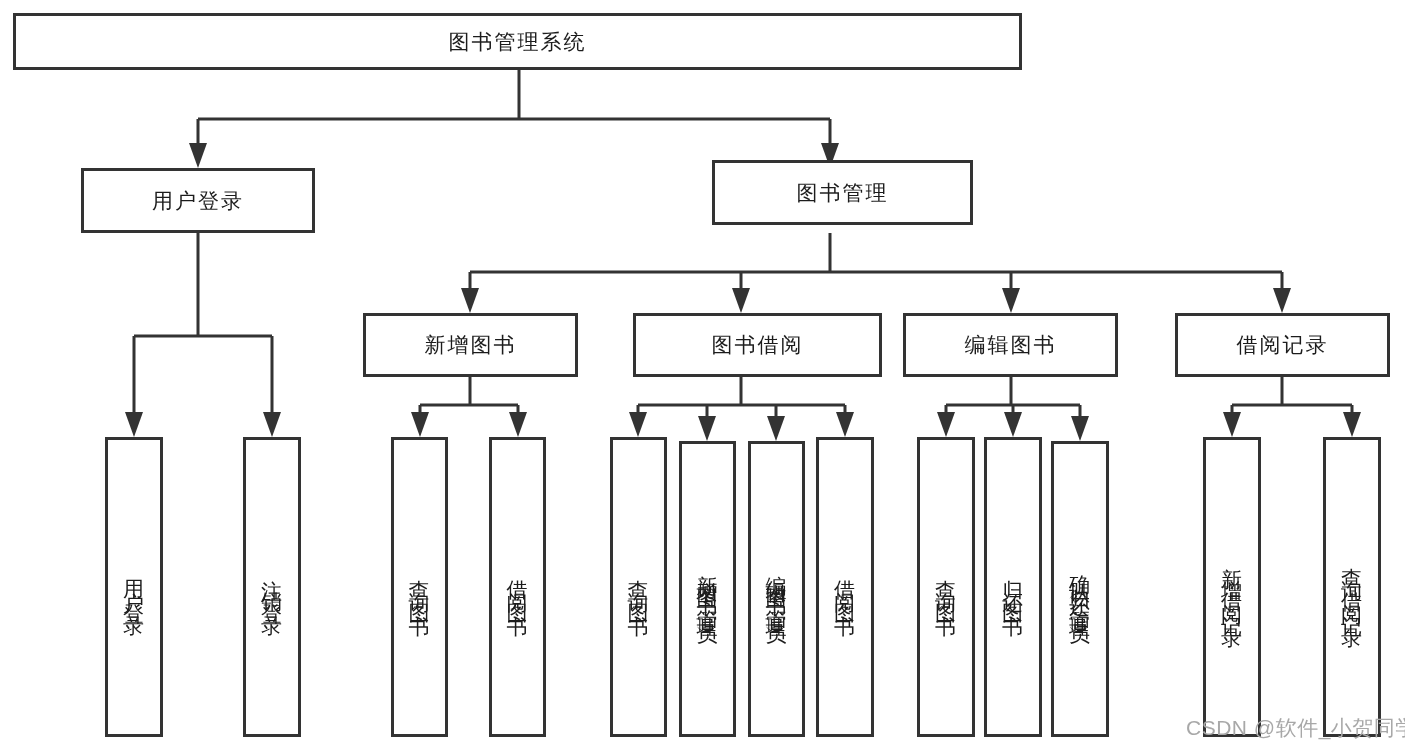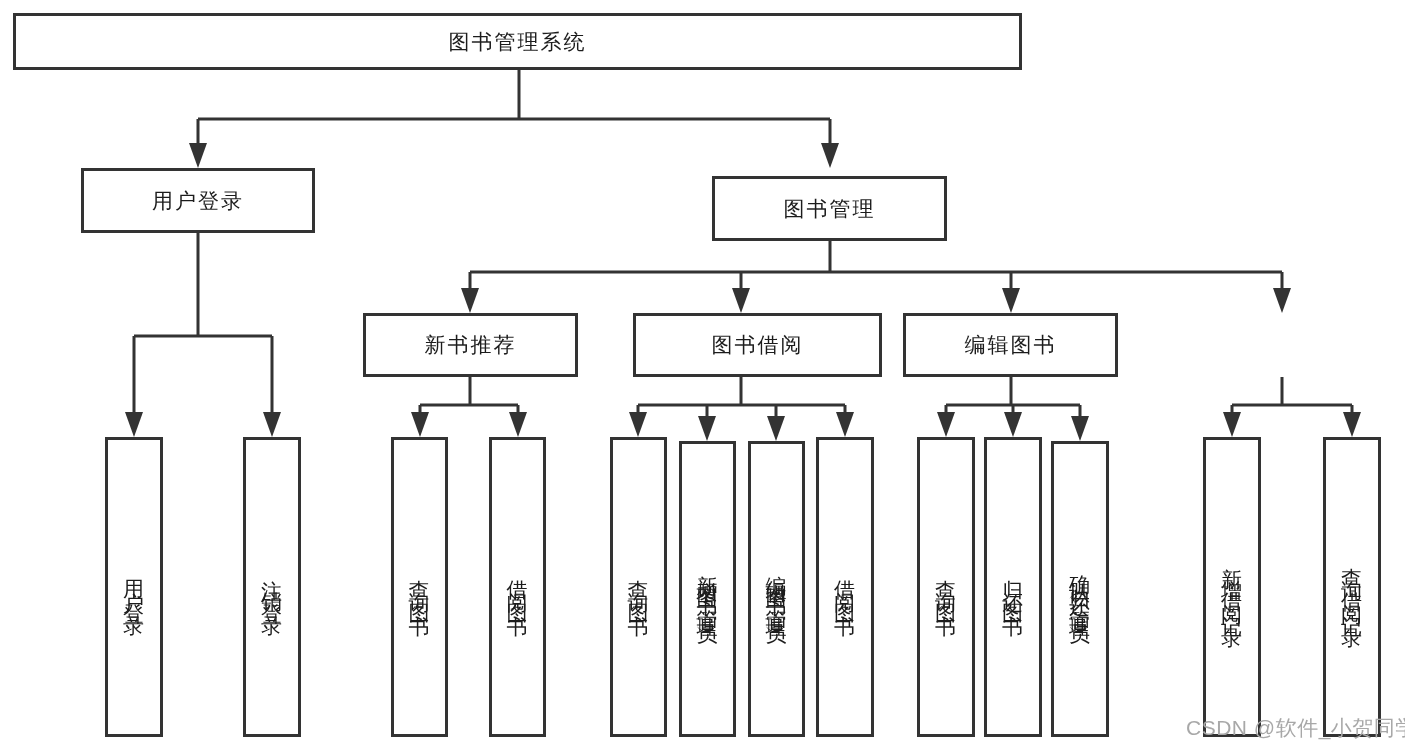--- a/index.html
+++ b/index.html
@@ -70,32 +70,35 @@
     </g>
   </svg>
 
   <div class="node" style="left:13px;top:13px;width:1009px;height:57px">
     <span class="hlabel">图书管理系统</span>
   </div>
 
   <div class="node" style="left:81px;top:168px;width:234px;height:65px">
     <span class="hlabel">用户登录</span>
   </div>
-  <div class="node" style="left:712px;top:176px;width:235px;height:65px">
+  <div class="node" style="left:712px;top:160px;width:261px;height:65px">
     <span class="hlabel">图书管理</span>
   </div>
 
   <div class="node" style="left:363px;top:313px;width:215px;height:64px">
-    <span class="hlabel">新书推荐</span>
+    <span class="hlabel">新增图书</span>
   </div>
   <div class="node" style="left:633px;top:313px;width:249px;height:64px">
     <span class="hlabel">图书借阅</span>
   </div>
   <div class="node" style="left:903px;top:313px;width:215px;height:64px">
     <span class="hlabel">编辑图书</span>
+  </div>
+  <div class="node" style="left:1175px;top:313px;width:215px;height:64px">
+    <span class="hlabel">借阅记录</span>
   </div>
 
   <div class="node" style="left:105px;top:437px;width:58px;height:300px">
     <span class="vtext">用户登录</span>
   </div>
   <div class="node" style="left:243px;top:437px;width:58px;height:300px">
     <span class="vtext">注销登录</span>
   </div>
 
   <div class="node" style="left:391px;top:437px;width:57px;height:300px">

